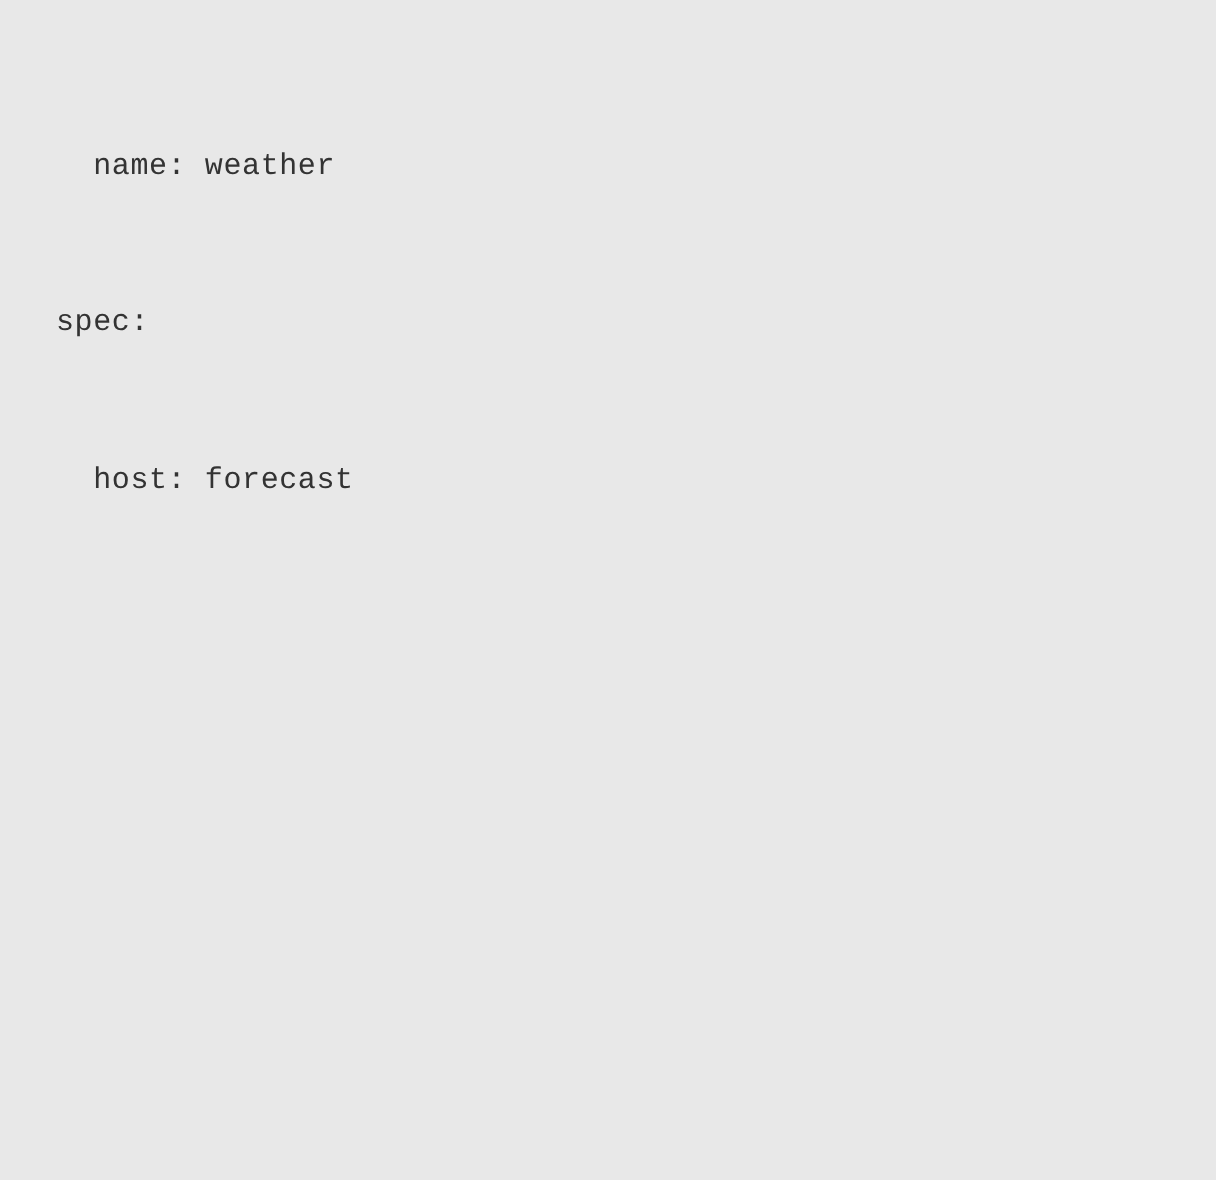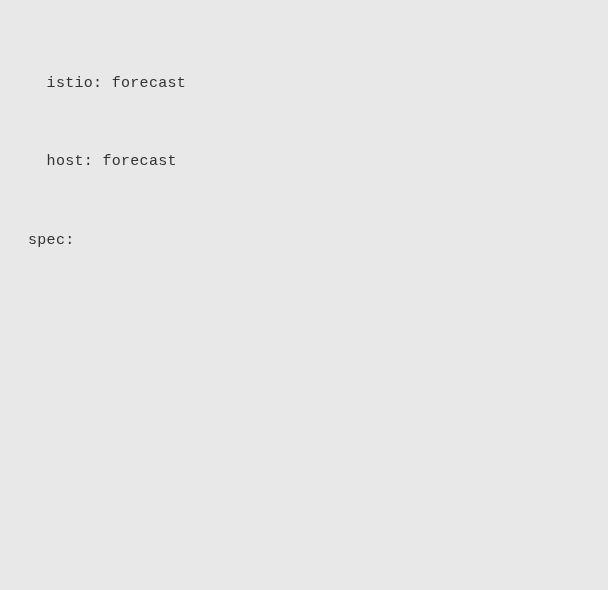--- a/index.html
+++ b/index.html
@@ -23,23 +23,23 @@
       letter-spacing: 0.3px;
     }
     .line {
       display: block;
     }
   </style>
 </head>
 <body>
 
 <div class="code-block">
-  <span class="line">  istio: forecast</span>
+  <span class="line">  name: weather</span>
+  <span class="line">spec:</span>
   <span class="line">  host: forecast</span>
-  <span class="line">spec:</span>
   
   
   
   
   
   
   
   
   
   

